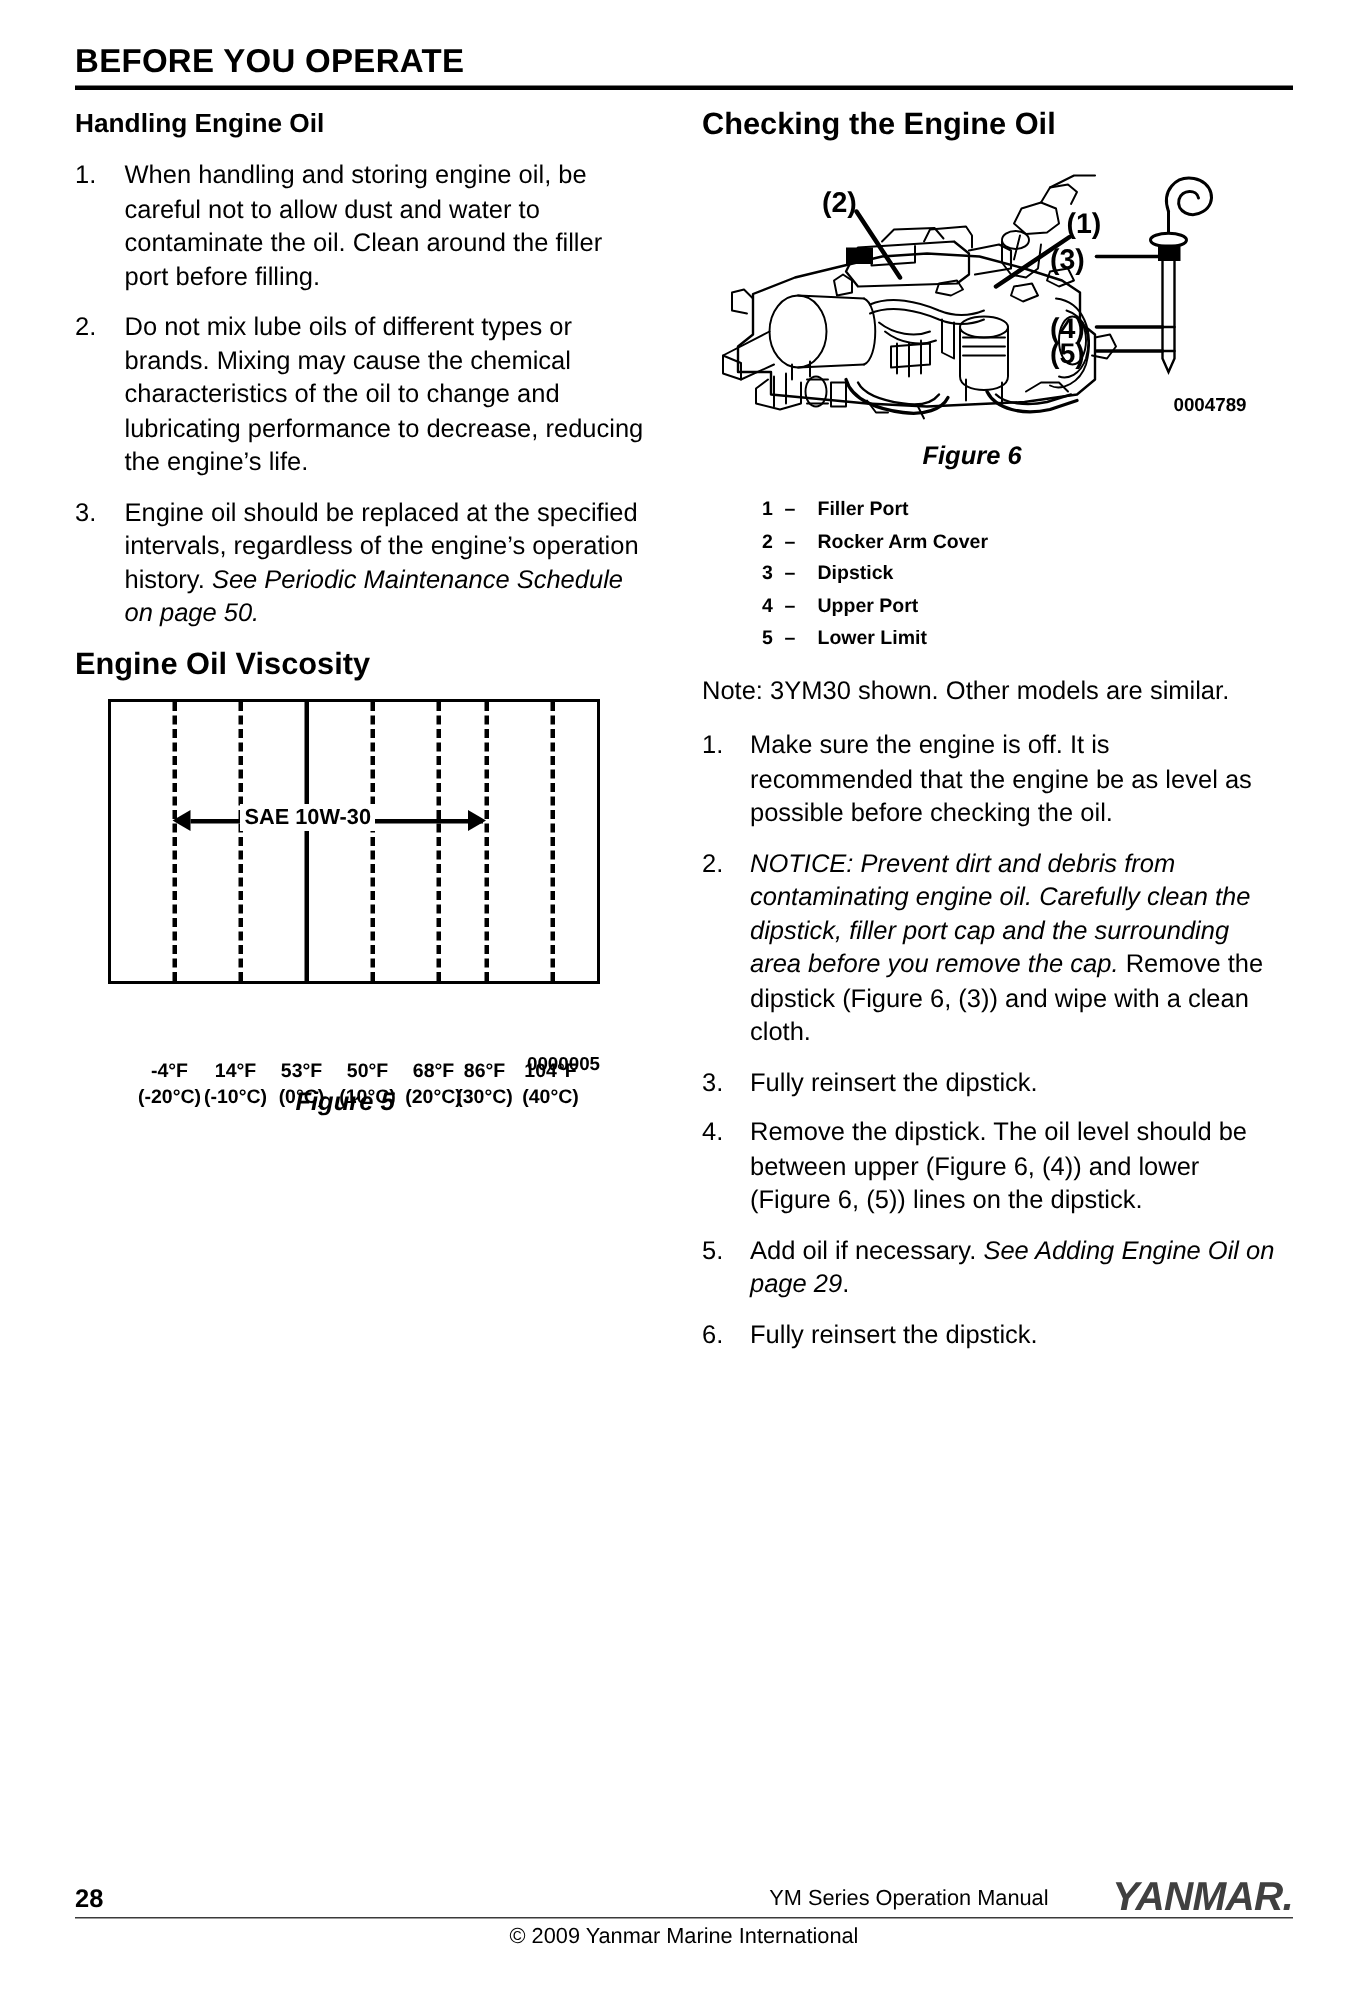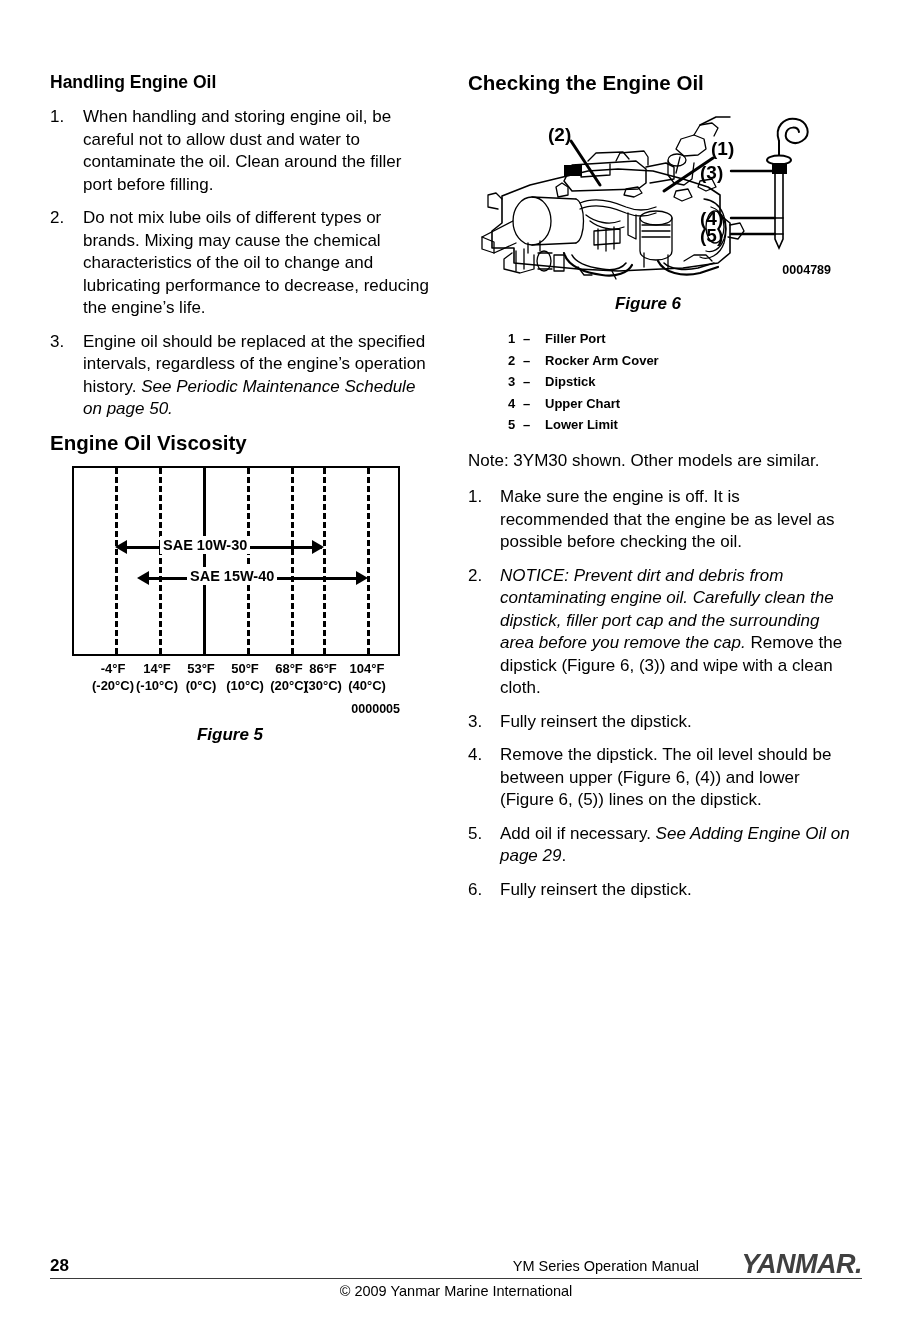--- a/index.html
+++ b/index.html
@@ -159,20 +159,21 @@
     height: 40px;
     margin-top: 4px;
   }
   .tick-lab {
     position: absolute;
     text-align: center;
     font-size: 13px;
     font-weight: bold;
     line-height: 17px;
     white-space: nowrap;
+    margin-top: 45px;
   }
   .tick-lab .c2 { display: block; }
 
   .fignum-code {
     text-align: right;
     font-size: 12.5px;
     font-weight: bold;
     width: 350px;
     margin-top: 2px;
   }
@@ -276,20 +277,24 @@
     font-size: 14.5px;
     margin-top: 4px;
     width: 812px;
   }
 </style>
 </head>
 <body>
 
 <div class="page">
 
+  <div class="running-head">
+    <div class="rh-text">BEFORE YOU OPERATE</div>
+    <div class="rh-rule"></div>
+  </div>
 
   <div class="col col-left">
 
     <h2 class="sec">Handling Engine Oil</h2>
 
     <ol class="steps">
       <li>
         <span class="num">1.</span><span>When handling and storing engine oil, be careful not to allow dust and water to contaminate the oil. Clean around the filler port before filling.</span>
       </li>
       <li>
@@ -313,26 +318,20 @@
         <div class="vline" style="left:249px;"></div>
         <div class="vline" style="left:293px;"></div>
 
         <div class="arrow-row" style="left:0; top:70px; width:328px;">
           <div class="arrow-head left" style="left:41px;"></div>
           <div class="arrow-line" style="left:53px; width:195px;"></div>
           <div class="arrow-head right" style="left:238px;"></div>
           <div class="arrow-label" style="left:86px;">SAE 10W-30</div>
         </div>
 
-        <div class="arrow-row" style="left:0; top:101px; width:328px;">
-          <div class="arrow-head left" style="left:63px;"></div>
-          <div class="arrow-line" style="left:75px; width:207px;"></div>
-          <div class="arrow-head right" style="left:282px;"></div>
-          <div class="arrow-label" style="left:113px;">SAE 15W-40</div>
-        </div>
       </div>
 
       <div class="axis-labels">
         <div class="tick-lab" style="left:-3px; width:88px;">
           <span>-4°F</span>
           <span class="c2">(-20°C)</span>
         </div>
         <div class="tick-lab" style="left:41px; width:88px;">
           <span>14°F</span>
           <span class="c2">(-10°C)</span>
@@ -474,21 +473,21 @@
       </svg>
       <div class="fig6-code">0004789</div>
     </div>
 
     <div class="fig6-caption">Figure 6</div>
 
     <ul class="legend">
       <li><span class="lg-n">1</span><span class="lg-d">–</span><span>Filler Port</span></li>
       <li><span class="lg-n">2</span><span class="lg-d">–</span><span>Rocker Arm Cover</span></li>
       <li><span class="lg-n">3</span><span class="lg-d">–</span><span>Dipstick</span></li>
-      <li><span class="lg-n">4</span><span class="lg-d">–</span><span>Upper Chart</span></li>
+      <li><span class="lg-n">4</span><span class="lg-d">–</span><span>Upper Port</span></li>
       <li><span class="lg-n">5</span><span class="lg-d">–</span><span>Lower Limit</span></li>
     </ul>
 
     <p class="note">Note: 3YM30 shown. Other models are similar.</p>
 
     <ol class="steps rt">
       <li>
         <span class="num">1.</span><span>Make sure the engine is off. It is recommended that the engine be as level as possible before checking the oil.</span>
       </li>
       <li>

